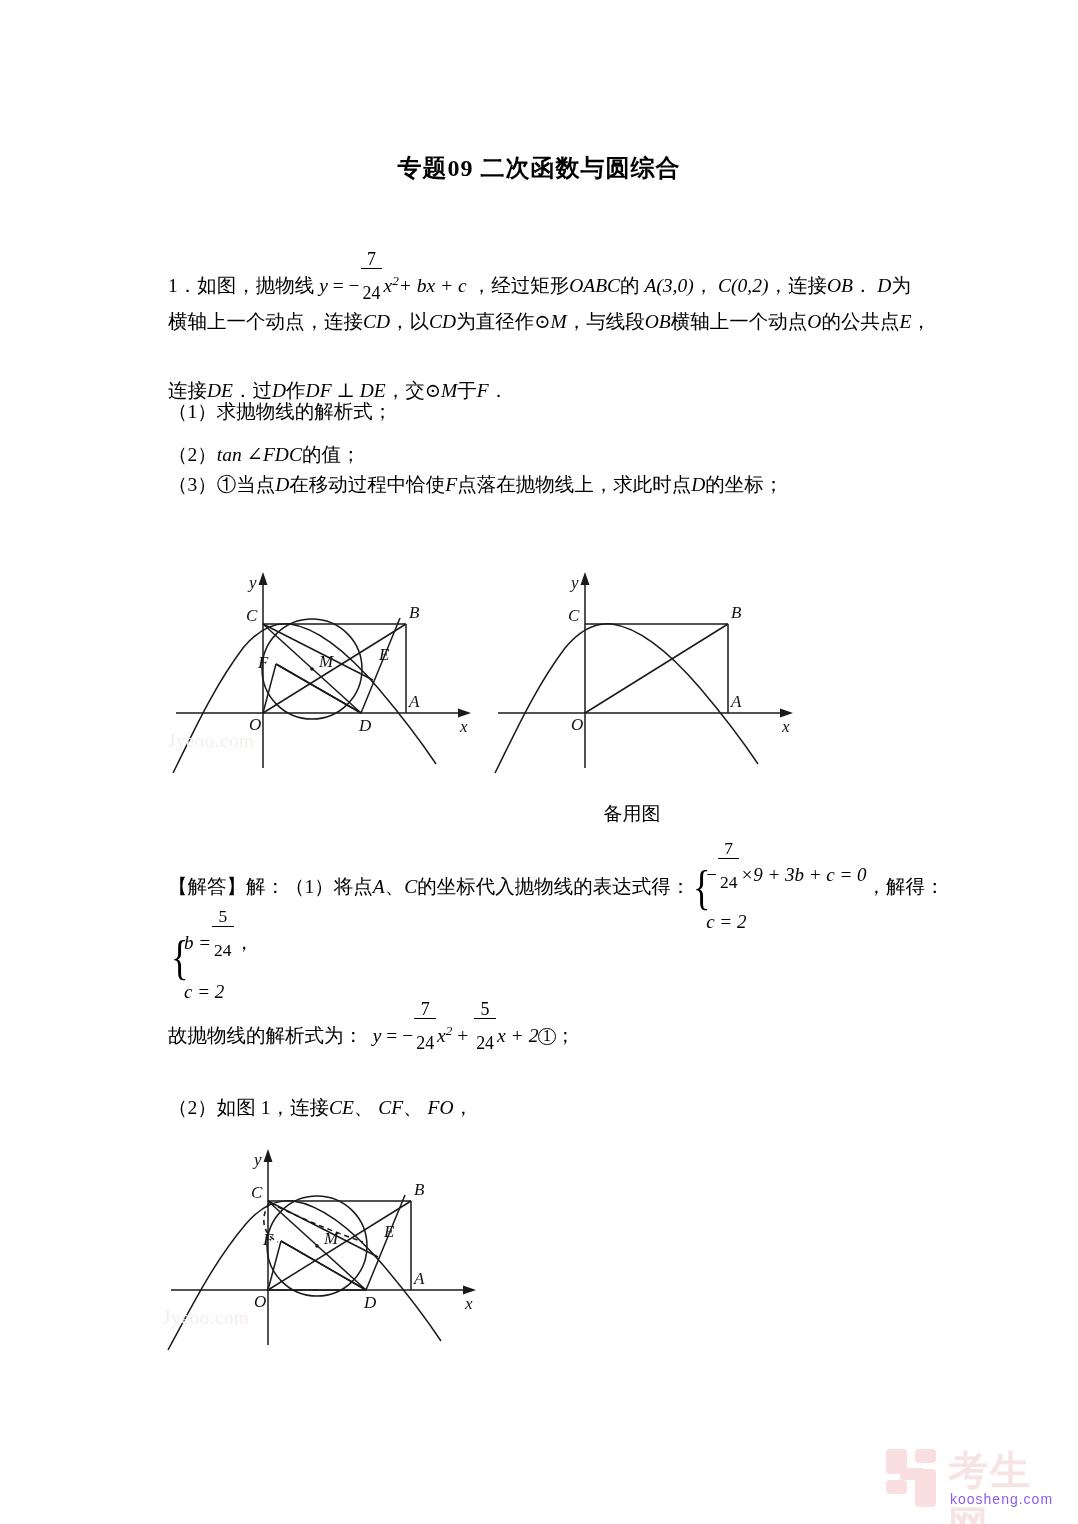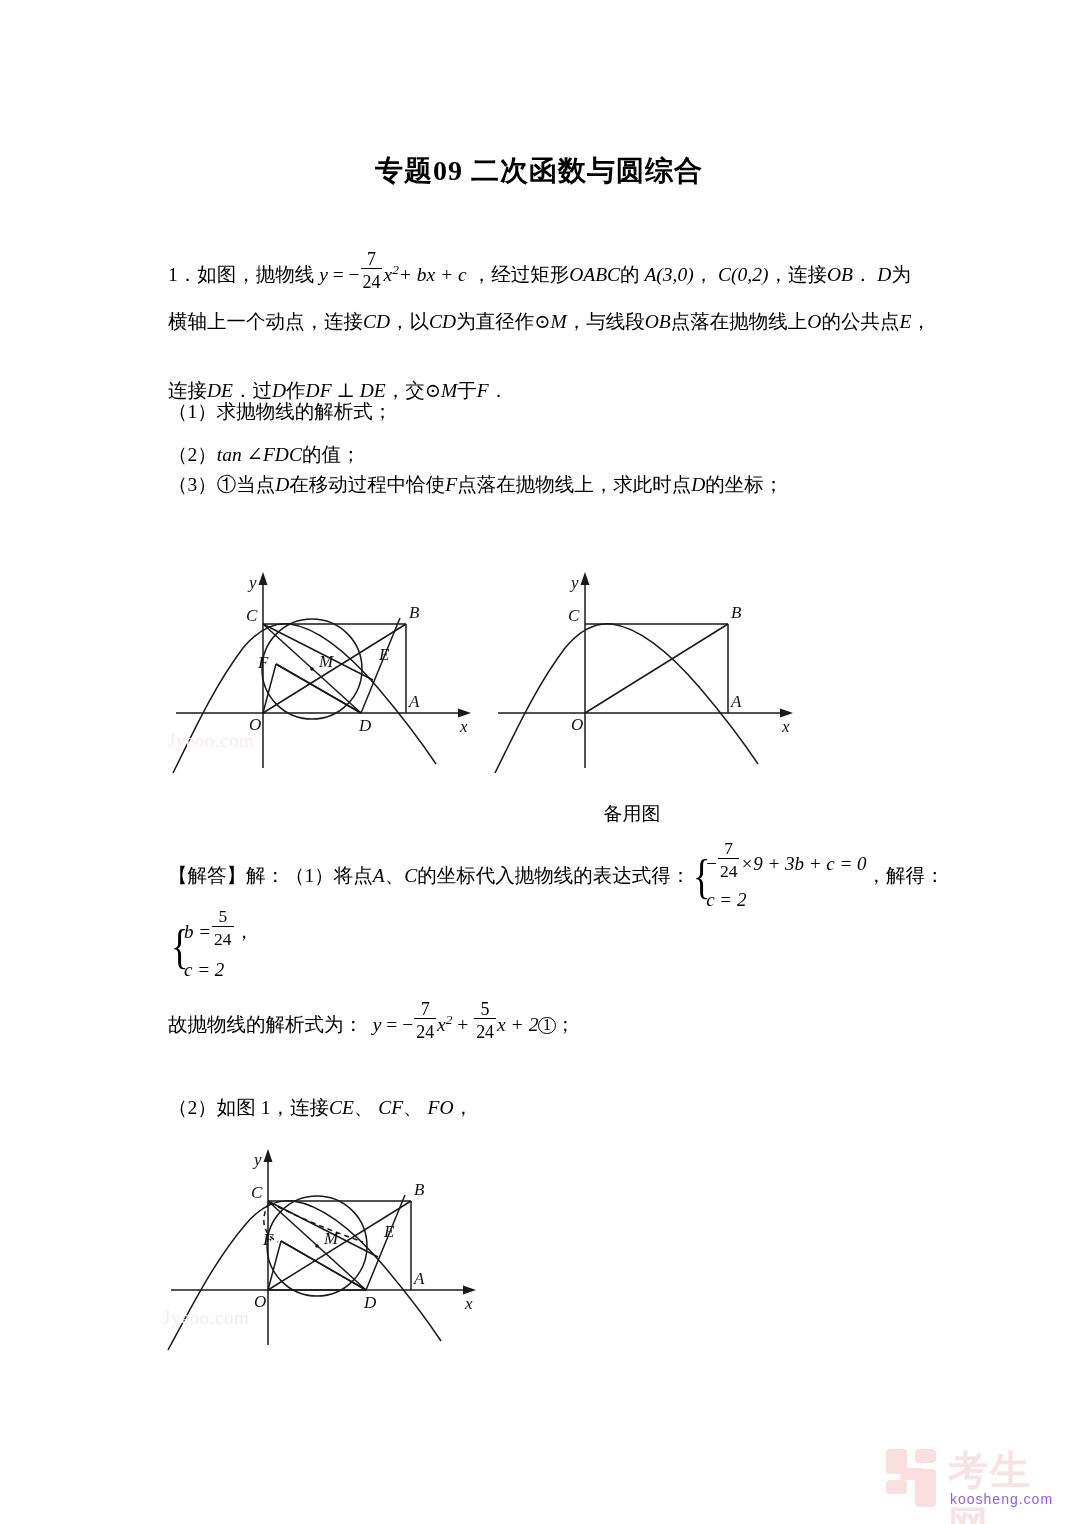--- a/index.html
+++ b/index.html
@@ -23,21 +23,21 @@
     box-sizing: border-box;
   }
 
   
   .doc-title {
     position: absolute;
     top: 152px;
     left: 0;
     width: 1078px;
     text-align: center;
-    font-size: 28px;
+    font-size: 24px;
     font-weight: bold;
     letter-spacing: 1px;
     font-family: "Liberation Serif", "DejaVu Serif", serif;
   }
 
   
   .para {
     position: absolute;
     left: 168px;
     width: 800px;
@@ -51,21 +51,21 @@
   
   .frac {
     display: inline-block;
     vertical-align: -0.42em;
     text-align: center;
     font-size: 0.92em;
     line-height: 1.02;
     margin: 0 1px;
   }
   .frac .num { display: block; padding: 0 2px; }
-  .frac .den { display: block; border-top: 1.2px solid currentColor; padding: 4px 2px; }
+  .frac .den { display: block; border-top: 1.2px solid currentColor; padding: 15px 2px; }
 
   .sup { font-size: 0.68em; vertical-align: super; font-style: italic; }
 
   
   .sys {
     display: inline-block;
     vertical-align: middle;
     position: relative;
     padding-left: 16px;
     font-size: 19px;
@@ -164,21 +164,21 @@
     <span>1．</span><span>如图，抛物线</span>
     <span class="it">
       <span>y</span>&nbsp;<span class="up">=</span>&nbsp;<span class="up">−</span><span class="frac"><span class="num up">7</span><span class="den up">24</span></span><span>x</span><span class="sup up">2</span><span>+ bx + c</span>
     </span><span>，经过矩形</span><span class="it">OABC</span><span>的</span>
     <span class="it">A(3,0)</span><span>，</span>
     <span class="it">C(0,2)</span><span>，连接</span><span class="it">OB</span><span>．</span>
     <span class="it">D</span><span>为</span>
   </div>
 
   <div class="para" style="top:312px;">
-    <span>横轴上一个动点，连接</span><span class="it">CD</span><span>，以</span><span class="it">CD</span><span>为直径作</span><span class="it">⊙M</span><span>，与线段</span><span class="it">OB</span><span>点落在抛物线上</span><span class="it">O</span><span>的公共点</span><span class="it">E</span><span>，</span>
+    <span>横轴上一个动点，连接</span><span class="it">CD</span><span>，以</span><span class="it">CD</span><span>为直径作</span><span class="it">⊙M</span><span>，与线段</span><span class="it">OB</span><span>横轴上一个动点</span><span class="it">O</span><span>的公共点</span><span class="it">E</span><span>，</span>
   </div>
 
   <div class="para" style="top:357px;margin-top:24px;">
     <span>连接</span><span class="it">DE</span><span>．过</span><span class="it">D</span><span>作</span><span class="it">DF ⊥ DE</span><span>，交</span><span class="it">⊙M</span><span>于</span><span class="it">F</span><span>．</span>
   </div>
 
   <div class="para" style="top:402px;">（1）求抛物线的解析式；</div>
 
   <div class="para" style="top:445px;">
     <span>（2）</span><span class="it">tan ∠FDC</span><span>的值；</span>

